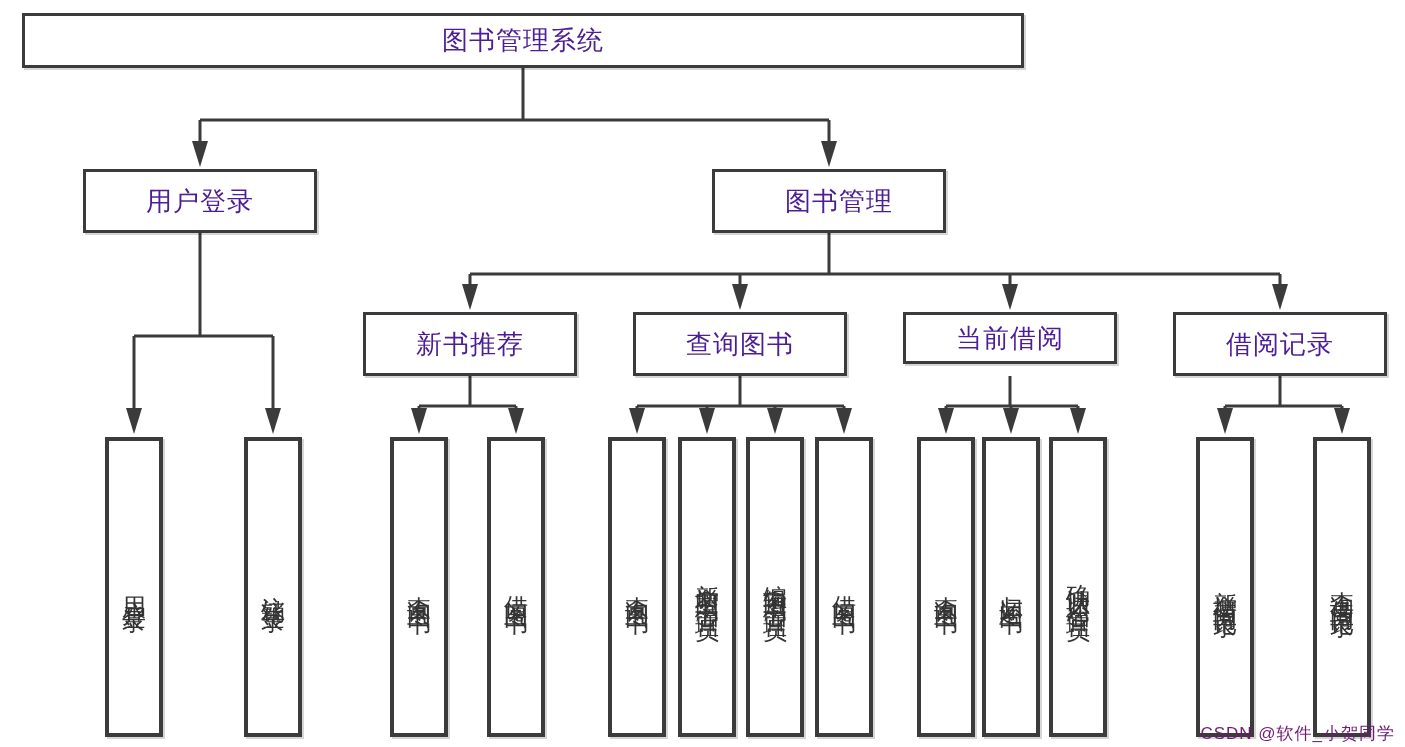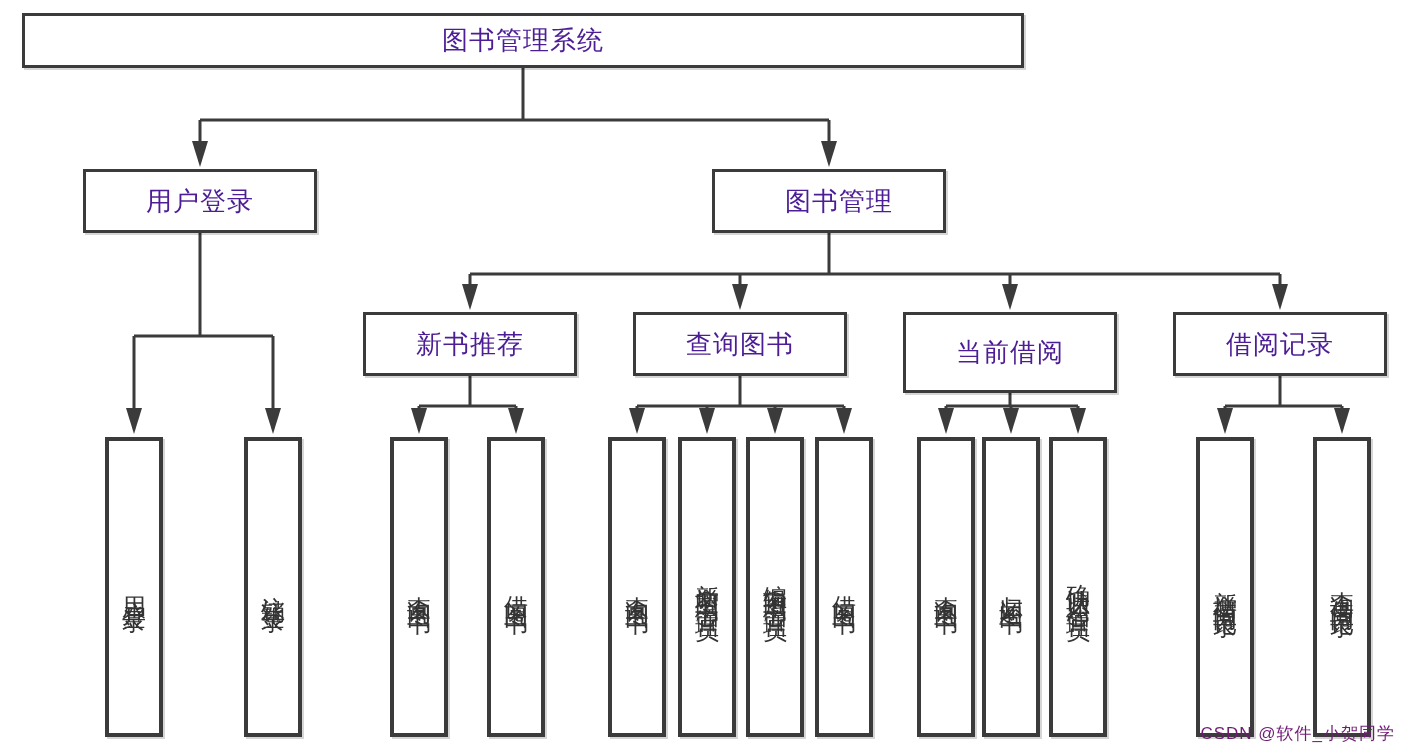--- a/index.html
+++ b/index.html
@@ -112,21 +112,21 @@
   <div class="node" style="left:712px; top:169px; width:234px; height:64px;padding-left:20px;">
     <span>图书管理</span>
   </div>
 
   <div class="node" style="left:363px; top:312px; width:214px; height:64px;">
     <span>新书推荐</span>
   </div>
   <div class="node" style="left:633px; top:312px; width:214px; height:64px;">
     <span>查询图书</span>
   </div>
-  <div class="node" style="left:903px; top:312px; width:214px; height:81px;">
+  <div class="node" style="left:903px; top:312px; width:214px; height:52px;">
     <span>当前借阅</span>
   </div>
   <div class="node" style="left:1173px; top:312px; width:214px; height:64px;">
     <span>借阅记录</span>
   </div>
 
   <div class="leaf" style="left:105px;">
     <span>用户登录</span>
   </div>
   <div class="leaf" style="left:244px;">

